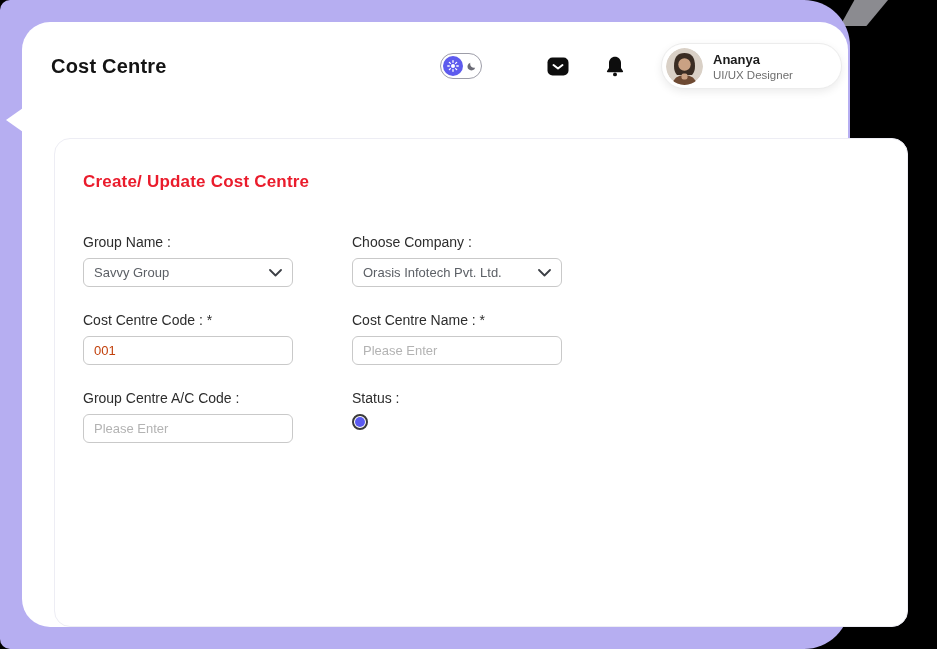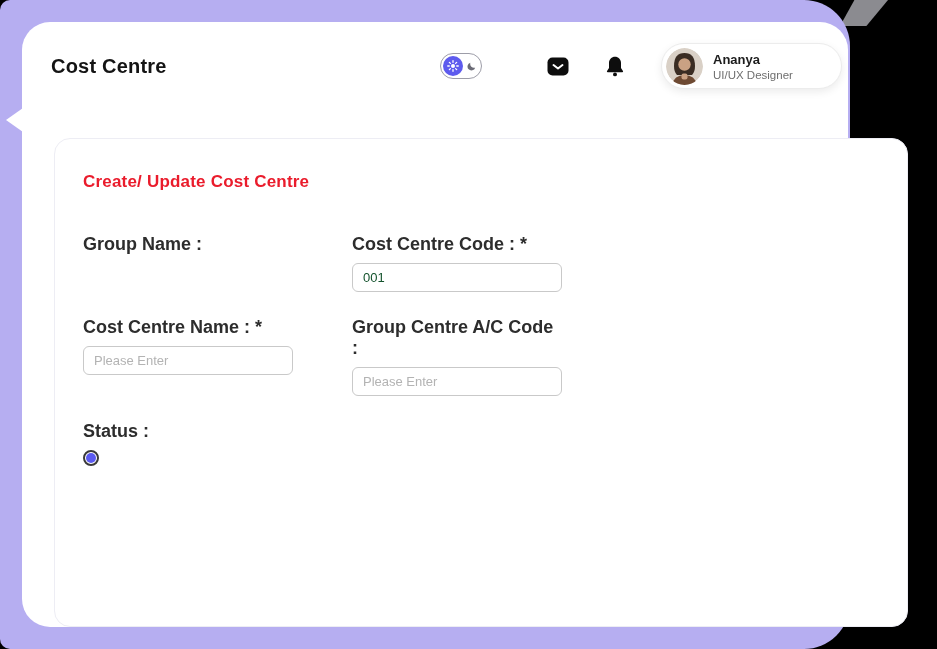--- a/index.html
+++ b/index.html
@@ -104,30 +104,30 @@
   }
   .form-grid {
     margin-top: 42px;
     display: grid;
     grid-template-columns: 210px 210px;
     column-gap: 59px;
     row-gap: 25px;
   }
   .field-label {
     display: block;
-    font-size: 18px; font-weight: 700; color: #2d2d2d;
+    font-size: 14px; font-weight: 400; color: #2d2d2d;
     margin-bottom: 8px;
   }
   .text-input {
     width: 210px; height: 29px;
     border: 1px solid #c9c9c9;
     border-radius: 6px;
     padding: 0 10px;
     font-size: 13px;
-    color: #14532d;
+    color: #c2410c;
     font-family: "Liberation Sans", sans-serif;
     outline: none;
     background: #fff;
   }
   .text-input::placeholder { color: #b3b3b3; }
   .select-box {
     width: 210px; height: 29px;
     border: 1px solid #c9c9c9;
     border-radius: 6px;
     background: #fff;
@@ -220,22 +220,37 @@
     </div>
   </div>
 
   <div class="form-card">
     <div class="form-heading">Create/ Update Cost Centre</div>
 
     <div class="form-grid">
 
       <div>
         <label class="field-label">Group Name :</label>
-      </div>
-
+        <div class="select-box">
+          <span class="select-value">Savvy Group</span>
+          <svg width="13" height="8" viewBox="0 0 13 8">
+            <polyline points="1,1 6.5,6.5 12,1" fill="none" stroke="#3c3f45" stroke-width="1.8" stroke-linecap="round" stroke-linejoin="round"></polyline>
+          </svg>
+        </div>
+      </div>
+
+      <div>
+        <label class="field-label">Choose Company :</label>
+        <div class="select-box">
+          <span class="select-value">Orasis Infotech Pvt. Ltd.</span>
+          <svg width="13" height="8" viewBox="0 0 13 8">
+            <polyline points="1,1 6.5,6.5 12,1" fill="none" stroke="#3c3f45" stroke-width="1.8" stroke-linecap="round" stroke-linejoin="round"></polyline>
+          </svg>
+        </div>
+      </div>
 
       <div>
         <label class="field-label">Cost Centre Code : *</label>
         <input class="text-input" type="text" value="001" style="">
       </div>
 
       <div>
         <label class="field-label">Cost Centre Name : *</label>
         <input class="text-input" type="text" placeholder="Please Enter" style="">
       </div>

